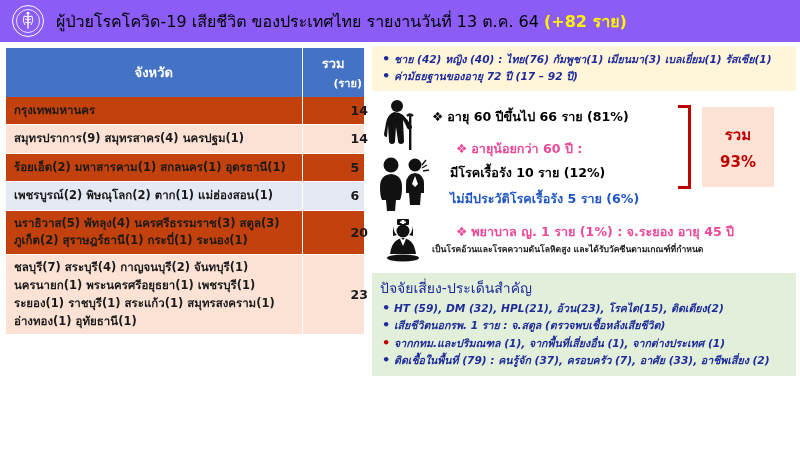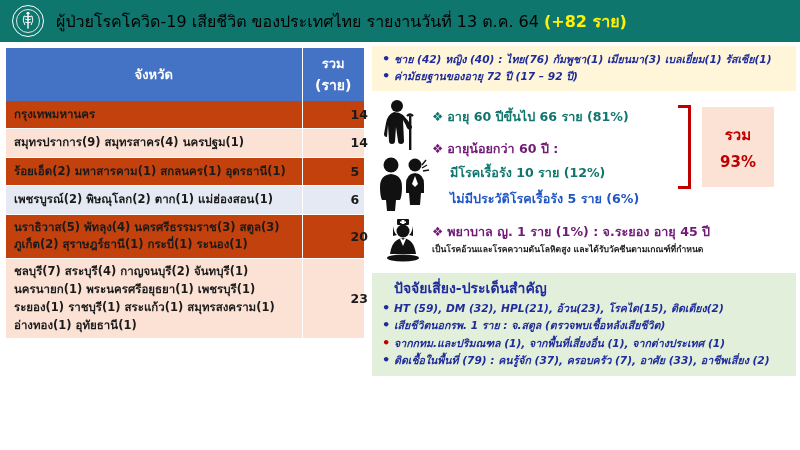--- a/index.html
+++ b/index.html
@@ -6,21 +6,21 @@
   html, body {
     width: 800px; height: 450px;
     font-family: "DejaVu Sans", "Liberation Sans", sans-serif;
     background: #ffffff;
     overflow: hidden;
   }
 
   
   #header {
     position: absolute; left: 0; top: 0; width: 800px; height: 42px;
-    background: #0f766e;
+    background: #8b5cf6;
     display: flex; align-items: center;
   }
   #logo-wrap {
     width: 56px; height: 42px;
     display: flex; align-items: center; justify-content: center;
     flex: 0 0 56px;
   }
   #logo {
     width: 32px; height: 32px; border-radius: 50%;
     border: 1.6px solid #ffffff;
@@ -45,21 +45,21 @@
   #table col.c-prov { width: 296px; }
   #table col.c-sum  { width: 62px; }
   #table th {
     background: #4472C4; color: #ffffff;
     font-size: 13px; font-weight: bold;
     text-align: center; vertical-align: middle;
     padding: 5px 2px;
     border-right: 1.5px solid #ffffff;
   }
   #table th:last-child { border-right: none; }
-  #table th .sub { display: block; font-size: 14px; font-weight: bold; }
+  #table th .sub { display: block; font-size: 11px; font-weight: bold; text-align: right; }
   #table td {
     font-size: 11.5px; font-weight: bold; color: #1a1a1a;
     padding: 4px 8px;
     border-right: 1.5px solid #ffffff;
     border-bottom: 1.5px solid #ffffff;
     line-height: 1.55;
     vertical-align: middle;
   }
   #table td:last-child {
     border-right: none; text-align: center;
@@ -103,22 +103,22 @@
   #age-block {
     position: relative;
     height: 182px;
   }
   .pic { position: absolute; color: #111; }
   .dia-line {
     position: absolute;
     font-size: 12.6px; font-weight: bold; white-space: nowrap;
   }
   .dia-line .mark { margin-right: 4px; }
-  .red  { color: #0f766e; }
-  .dark { color: #701a75; }
+  .red  { color: #000000; }
+  .dark { color: #ec4899; margin-left: 24px; }
   .blue { color: #1F56C4; }
 
   #bracket {
     position: absolute; left: 306px; top: 14px;
     width: 13px; height: 84px;
     border: 3px solid #C00000; border-left: none;
   }
   #total-box {
     position: absolute; left: 330px; top: 16px;
     width: 72px; height: 80px;
@@ -130,23 +130,22 @@
   #total-box div {
     color: #C00000; font-size: 15px; font-weight: bold;
   }
 
   #nurse-note {
     font-size: 8.6px; font-weight: bold; color: #1a1a1a;
     white-space: nowrap;
   }
 
   .section-title {
-    font-size: 14px; font-weight: bold; color: #1F2C99;
+    font-size: 14px; font-weight: normal; color: #1F2C99;
     margin-bottom: 1px;
-    margin-left: 14px;
   }
 </style>
 </head>
 <body>
 
 <div id="header">
   <div id="logo-wrap">
     <div id="logo">
       <svg width="16" height="20" viewBox="0 0 16 20" aria-hidden="true">
         <circle cx="8" cy="2.2" r="1.5" fill="#ffffff"></circle>

